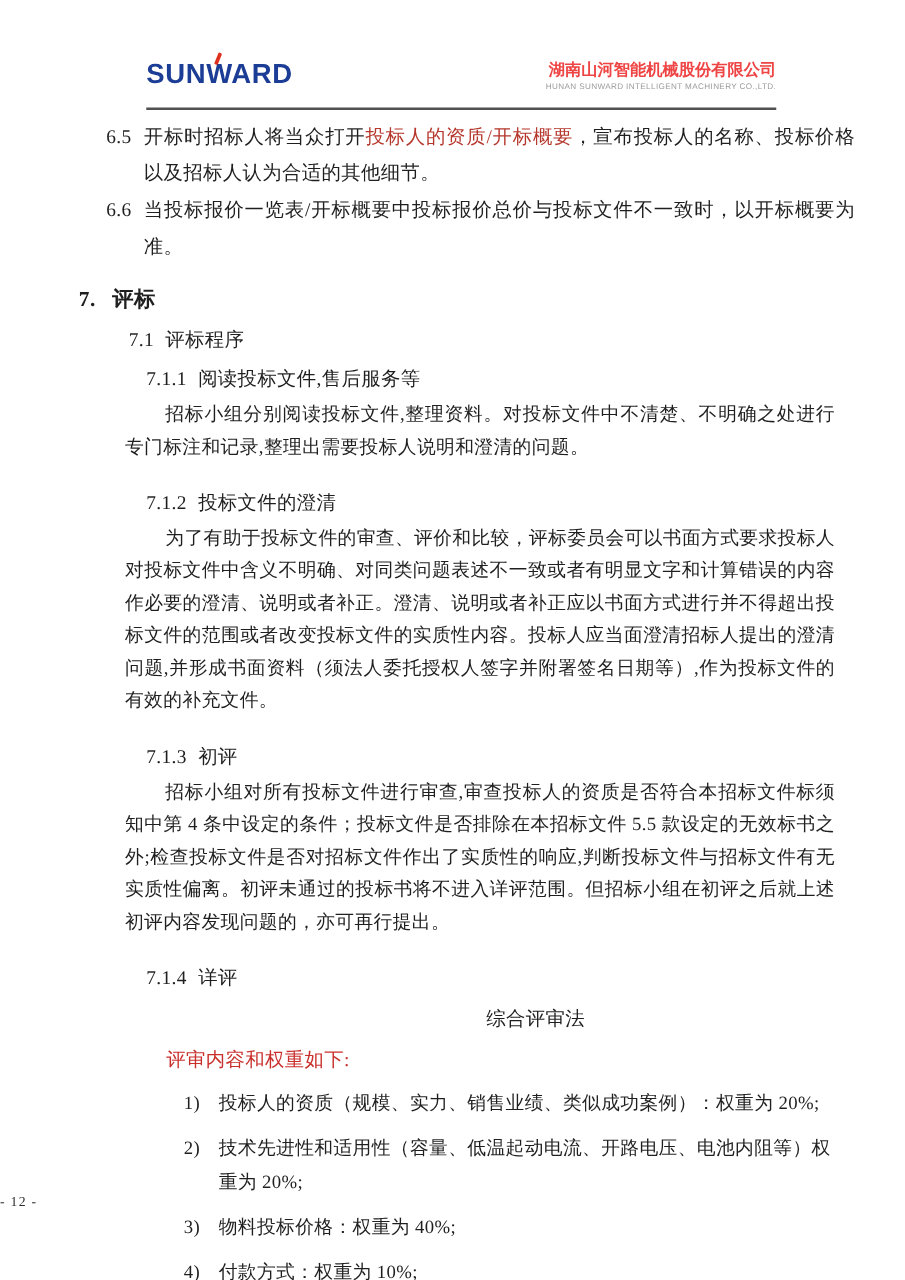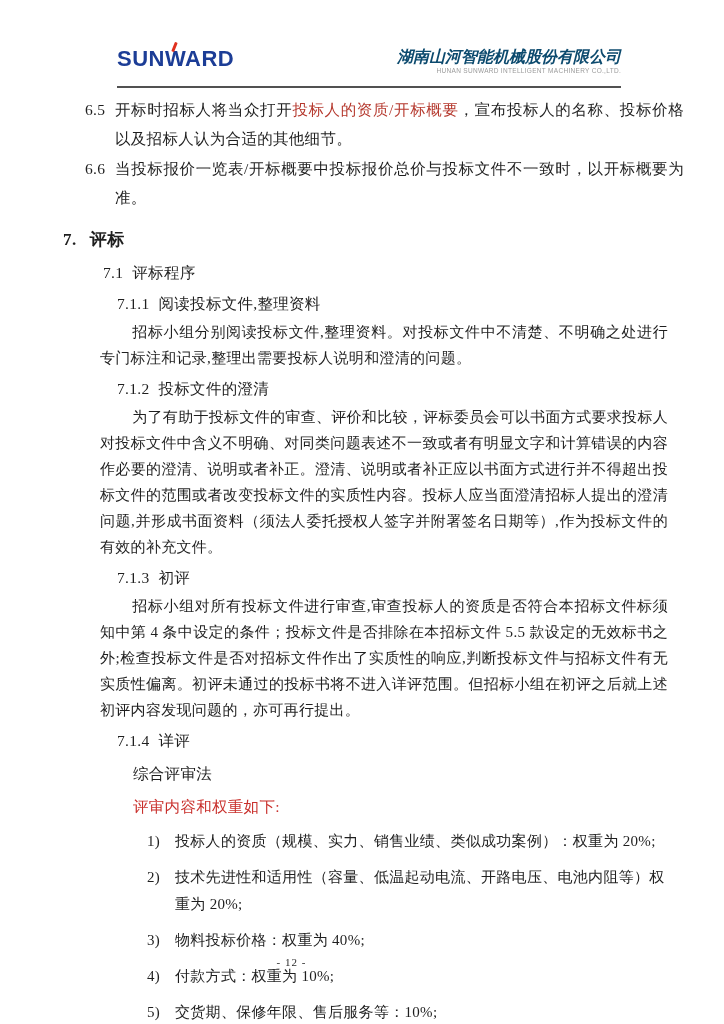--- a/index.html
+++ b/index.html
@@ -15,53 +15,53 @@
     font-family:"Liberation Sans","DejaVu Sans",sans-serif;
     font-weight:700;font-size:22px;letter-spacing:.5px;color:#1c3d96;
   }
   .logo-accent{
     position:absolute;left:56px;top:-4px;width:3px;height:10px;
     background:#e0301e;transform:rotate(22deg);border-radius:1px;
   }
   .company{text-align:right;line-height:1.1;}
   .company-cn{
     font-family:"Liberation Sans","DejaVu Sans",sans-serif;
-    font-weight:700;font-size:16px;color:#0c4a6e;letter-spacing:0px;font-style:italic;
+    font-weight:700;font-size:13px;color:#ef4444;letter-spacing:0px;
   }
   .company-en{
     font-family:"Liberation Sans","DejaVu Sans",sans-serif;
     font-size:6.5px;color:#9a9a9a;letter-spacing:.3px;margin-top:2px;
   }
   .hdr-rule{position:absolute;top:86px;left:117px;width:504px;height:2px;background:#515151;}
   
   main{position:absolute;top:95px;left:0;width:724px;}
   .clause{display:flex;margin:0 40px 0 85px;font-size:15.5px;line-height:29px;letter-spacing:.3px;}
   .clause + .clause{margin-top:1px;}
   .cnum{flex:0 0 30px;}
   .cbody{flex:1;text-align:justify;}
   .red{color:#b5382d;}
   .h7{margin:15px 0 0 63px;font-size:17px;font-weight:700;line-height:25px;letter-spacing:.5px;}
   .h7 .h7num{margin-right:13px;}
   .sub{font-size:15.5px;line-height:25px;letter-spacing:.3px;font-family:Liberation Serif, serif;}
   .sub .stitle{margin-left:9px;}
   .h71{margin:8px 0 0 103px;}
   .h711{margin:6px 0 0 117px;}
-  .h712,.h713,.h714{margin-top:5px;}
+  .h712,.h713,.h714{margin-top:19px;}
   .h712{margin-left:117px;}.h713{margin-left:117px;}.h714{margin-left:117px;}
   .para{
     margin:3px 56px 0 100px;font-size:15px;line-height:26px;
     text-indent:2.15em;text-align:justify;letter-spacing:.3px;
   }
-  .method{margin:8px 0 0 133px;font-size:15.5px;line-height:25px;letter-spacing:.3px;}
+  .method{margin:8px 0 0 133px;font-size:15.5px;line-height:25px;letter-spacing:.3px;text-align:center;}
   .redhead{margin:8px 0 0 133px;font-size:15.5px;line-height:25px;color:#c9302c;letter-spacing:.3px;}
   .crit{display:flex;margin:9px 46px 0 147px;font-size:15px;line-height:27px;letter-spacing:.3px;}
   .critnum{flex:0 0 28px;}
   .crittext{flex:1;}
   
-  .footer{position:absolute;bottom:56px;left:0;width:583px;text-align:center;
+  .footer{position:absolute;bottom:56px;left:0;width:583px;
     font-size:11px;color:#2b2b2b;letter-spacing:1px;}
 </style>
 </head>
 <body>
 
 <div class="page">
 
   <header class="hdr">
     <div class="logo">
       <span class="logo-text">SUNWARD</span>
@@ -83,21 +83,21 @@
 
     <div class="clause">
       <span class="cnum">6.6</span>
       <span class="cbody">当投标报价一览表/开标概要中投标报价总价与投标文件不一致时，以开标概要为准。</span>
     </div>
 
     <h1 class="h7"><span class="h7num">7.</span><span>评标</span></h1>
 
     <div class="sub h71"><span>7.1</span><span class="stitle">评标程序</span></div>
 
-    <div class="sub h711"><span>7.1.1</span><span class="stitle">阅读投标文件,整理资料</span></div>
+    <div class="sub h711"><span>7.1.1</span><span class="stitle">阅读投标文件,售后服务等</span></div>
 
     <p class="para">招标小组分别阅读投标文件,整理资料。对投标文件中不清楚、不明确之处进行专门标注和记录,整理出需要投标人说明和澄清的问题。</p>
 
     <div class="sub h712"><span>7.1.2</span><span class="stitle">投标文件的澄清</span></div>
 
     <p class="para">为了有助于投标文件的审查、评价和比较，评标委员会可以书面方式要求投标人对投标文件中含义不明确、对同类问题表述不一致或者有明显文字和计算错误的内容作必要的澄清、说明或者补正。澄清、说明或者补正应以书面方式进行并不得超出投标文件的范围或者改变投标文件的实质性内容。投标人应当面澄清招标人提出的澄清问题,并形成书面资料（须法人委托授权人签字并附署签名日期等）,作为投标文件的有效的补充文件。</p>
 
     <div class="sub h713"><span>7.1.3</span><span class="stitle">初评</span></div>
 
     <p class="para">招标小组对所有投标文件进行审查,审查投标人的资质是否符合本招标文件标须知中第 4 条中设定的条件；投标文件是否排除在本招标文件 5.5 款设定的无效标书之外;检查投标文件是否对招标文件作出了实质性的响应,判断投标文件与招标文件有无实质性偏离。初评未通过的投标书将不进入详评范围。但招标小组在初评之后就上述初评内容发现问题的，亦可再行提出。</p>

